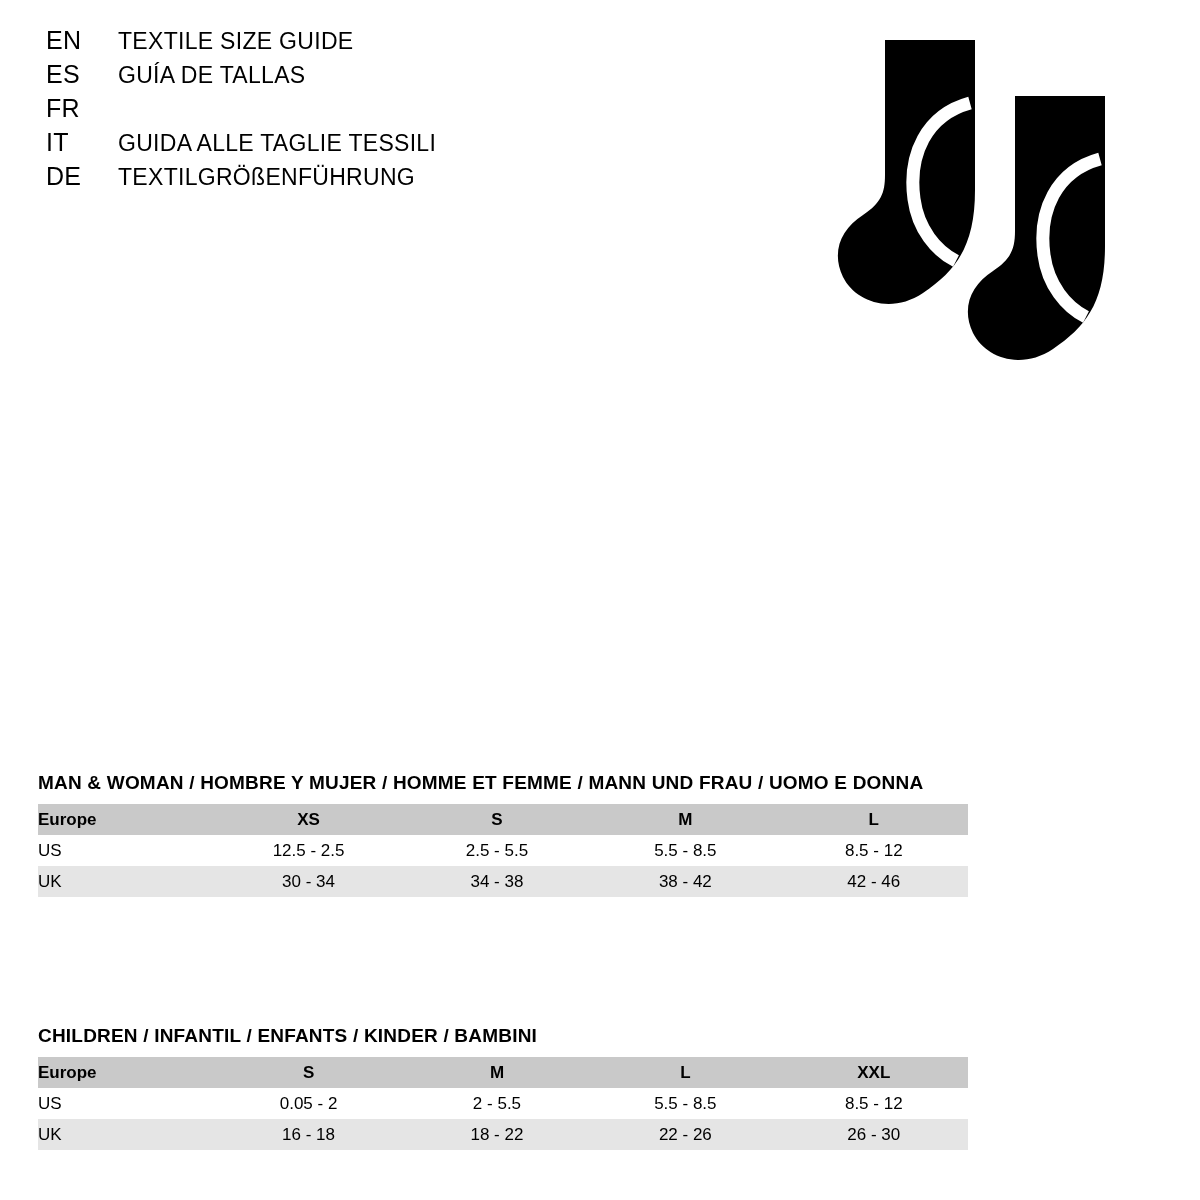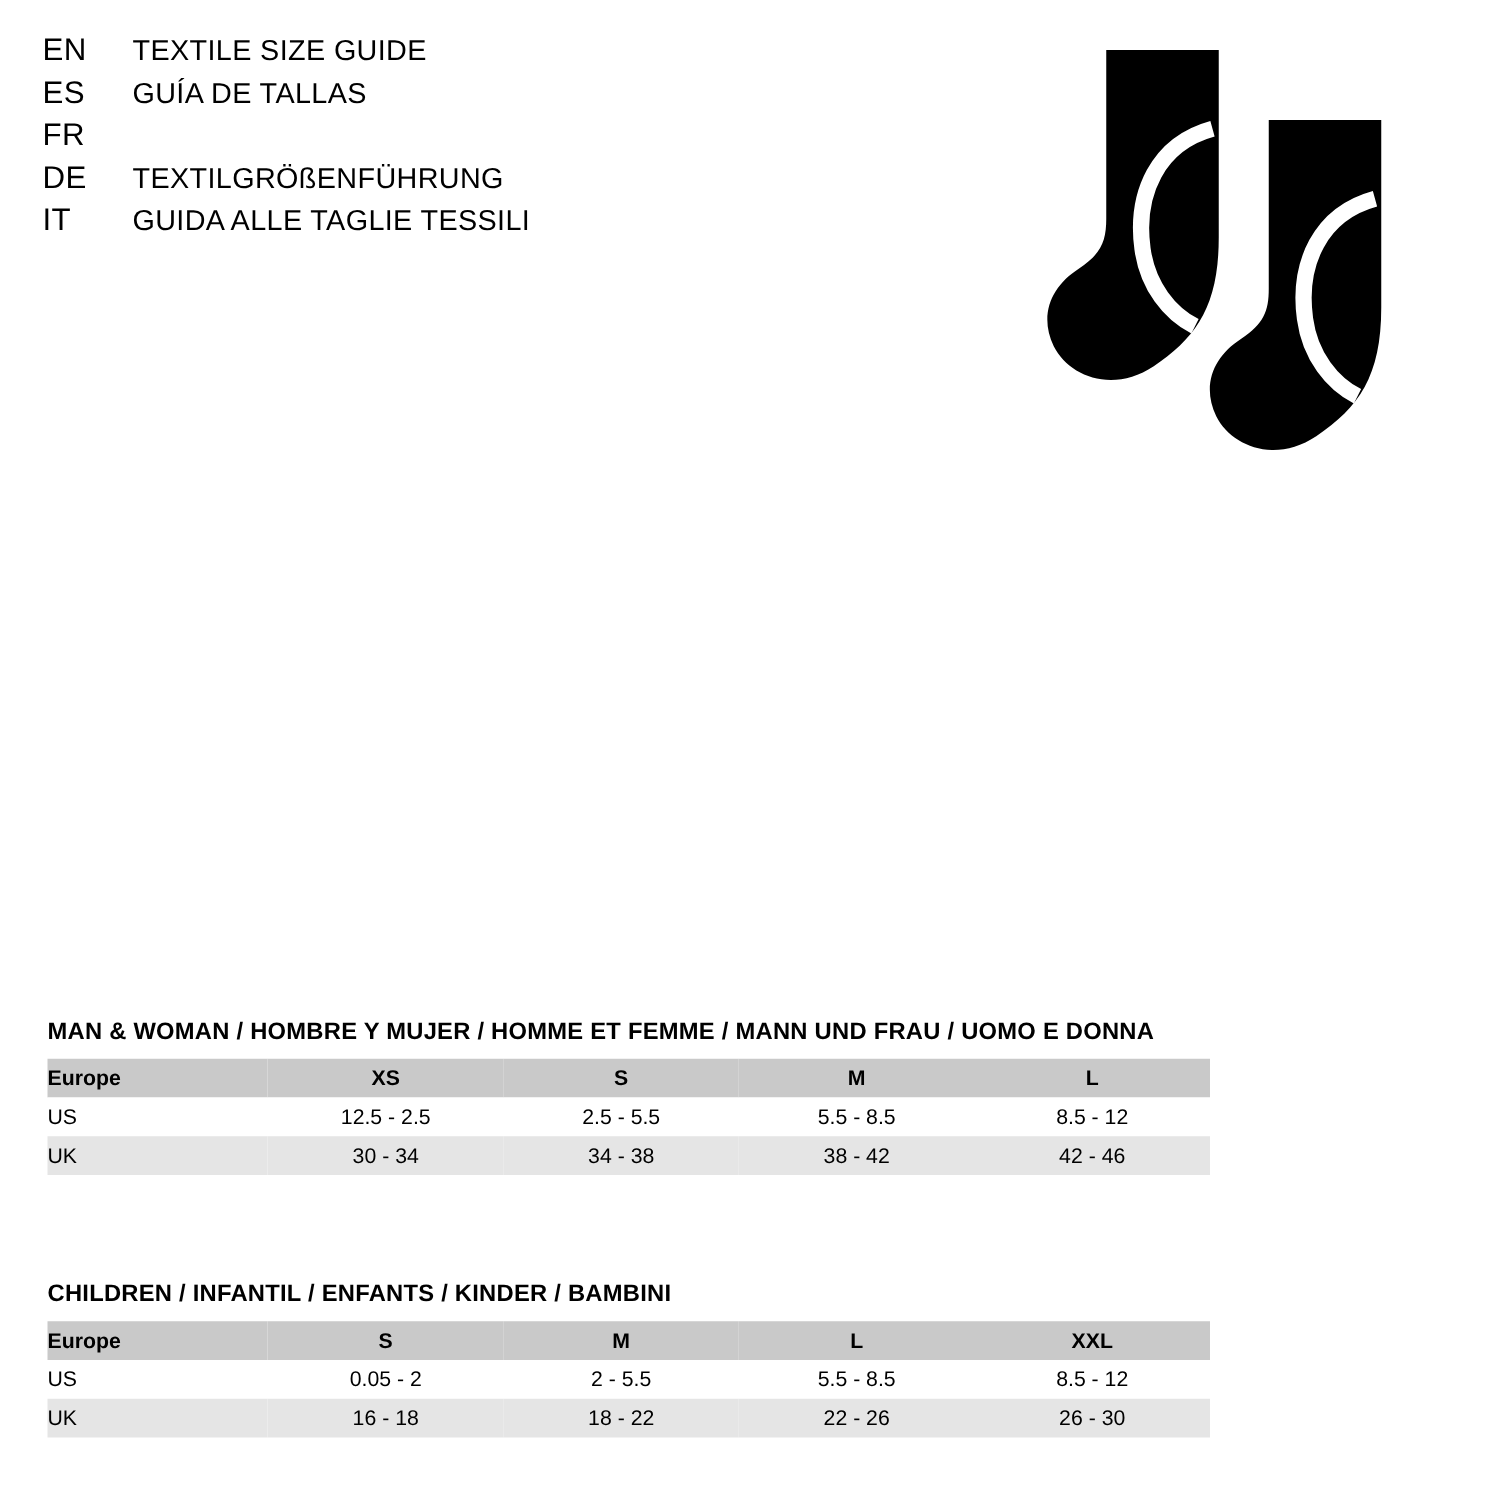--- a/index.html
+++ b/index.html
@@ -12,21 +12,21 @@
     height: 1200px;
     font-family: "Liberation Sans", sans-serif;
     color: #000000;
     position: relative;
     overflow: hidden;
   }
 
   
   .header {
     position: absolute;
-    left: 34px;
+    left: 46px;
     top: 28px;
     width: 720px;
   }
   .lang-row {
     display: flex;
     align-items: baseline;
     line-height: 1.0;
     margin-bottom: 9px;
   }
   .lang-code {
@@ -56,21 +56,21 @@
     width: 330px;
     height: 340px;
   }
 
   
   .section {
     position: absolute;
     left: 38px;
     width: 930px;
   }
-  .section-adult { top: 815px; }
+  .section-adult { top: 772px; }
   .section-kids  { top: 1025px; }
 
   .section-title {
     font-size: 19px;
     font-weight: 700;
     letter-spacing: 0.2px;
     margin-bottom: 10px;
     white-space: nowrap;
   }
 
@@ -109,26 +109,26 @@
     <div class="lang-text">TEXTILE SIZE GUIDE</div>
   </div>
   <div class="lang-row">
     <div class="lang-code">ES</div>
     <div class="lang-text">GUÍA DE TALLAS</div>
   </div>
   <div class="lang-row">
     <div class="lang-code">FR</div>
   </div>
   <div class="lang-row">
+    <div class="lang-code">IT</div>
+    <div class="lang-text">GUIDA ALLE TAGLIE TESSILI</div>
+  </div>
+  <div class="lang-row">
     <div class="lang-code">DE</div>
     <div class="lang-text">TEXTILGRÖßENFÜHRUNG</div>
-  </div>
-  <div class="lang-row">
-    <div class="lang-code">IT</div>
-    <div class="lang-text">GUIDA ALLE TAGLIE TESSILI</div>
   </div>
 </div>
 
 <div class="socks-art">
   <svg viewBox="0 0 330 340" width="330" height="340" xmlns="http://www.w3.org/2000/svg">
 
     <path d="M75 12 h90 v150 c0 55 -18 80 -52 103 c-33 22 -68 8 -80 -16 c-12 -25 -2 -48 20 -62 c18 -12 22 -22 22 -40 Z" fill="#000000"></path>
 
     <path d="M160 75 c-44 12 -62 52 -56 96 c4 30 22 52 42 62" fill="none" stroke="#ffffff" stroke-width="13"></path>
 

